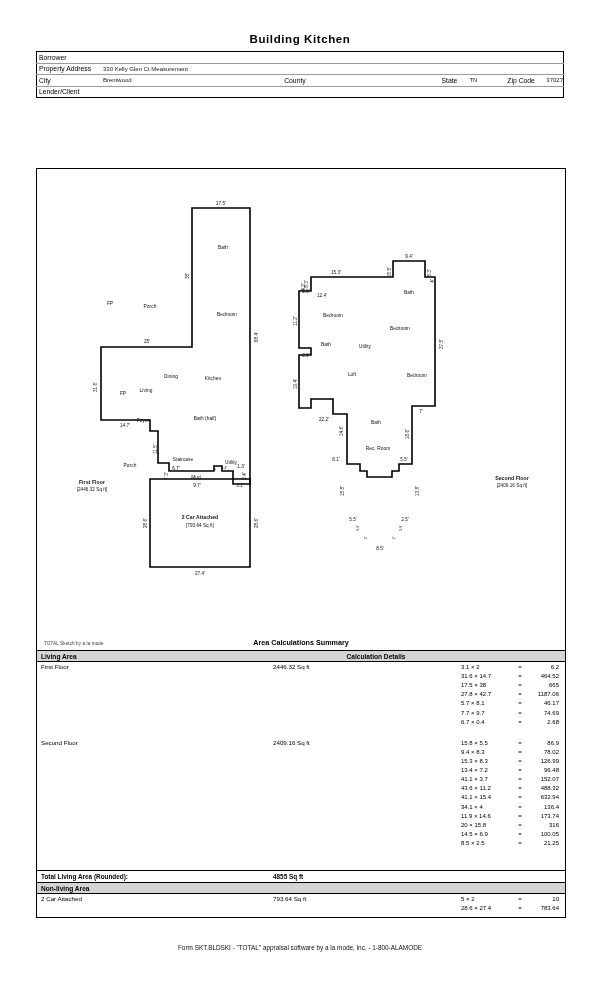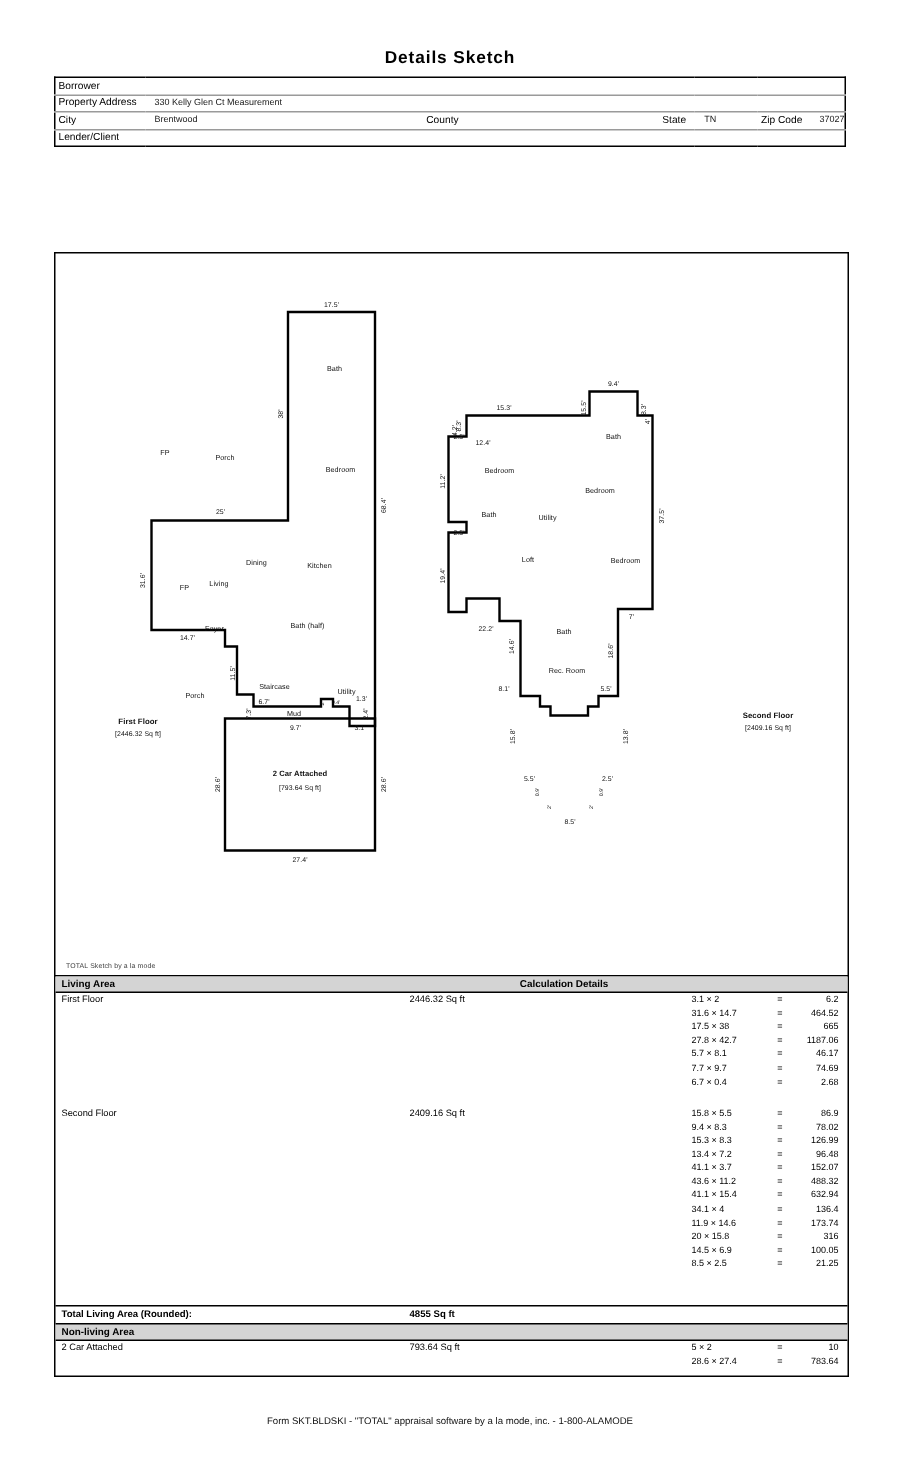--- a/index.html
+++ b/index.html
@@ -173,21 +173,21 @@
     top: 944px;
     width: 600px;
     text-align: center;
     font-size: 6.4px;
     color: #111;
   }
 </style>
 </head>
 <body>
 
-<div class="doc-title">Details Sketch</div>
+<div class="doc-title">Building Kitchen</div>
 
 <table class="hdr">
   <tbody>
       <tr>
     <td class="lbl" style="width:58px">Borrower</td>
     <td class="val" colspan="7"></td>
   </tr>
   <tr>
     <td class="lbl">Property Address</td>
     <td class="val" colspan="7">330 Kelly Glen Ct Measurement</td>
@@ -316,20 +316,21 @@
   <div class="lb room" style="left:380px; top:206px;">Bedroom</div>
   <div class="lb room" style="left:341px; top:279px;">Rec. Room</div>
   <div class="lb room" style="left:339px; top:253px;">Bath</div>
 
   <div class="lb floorlabel" style="left:475px; top:313px;">
     <span style="font-weight:bold; font-size:5.2px;">Second Floor</span>
     <span>[2409.16 Sq ft]</span>
   </div>
 
   <div class="tot-credit">TOTAL Sketch by a la mode</div>
+  <div class="acs-title">Area Calculations Summary</div>
 </div>
 
 <div class="calc">
 
   <div class="calc-band first">
     <div class="c1">Living Area</div>
     <div class="c2">Calculation Details</div>
   </div>
 
   <div class="calc-rows">

